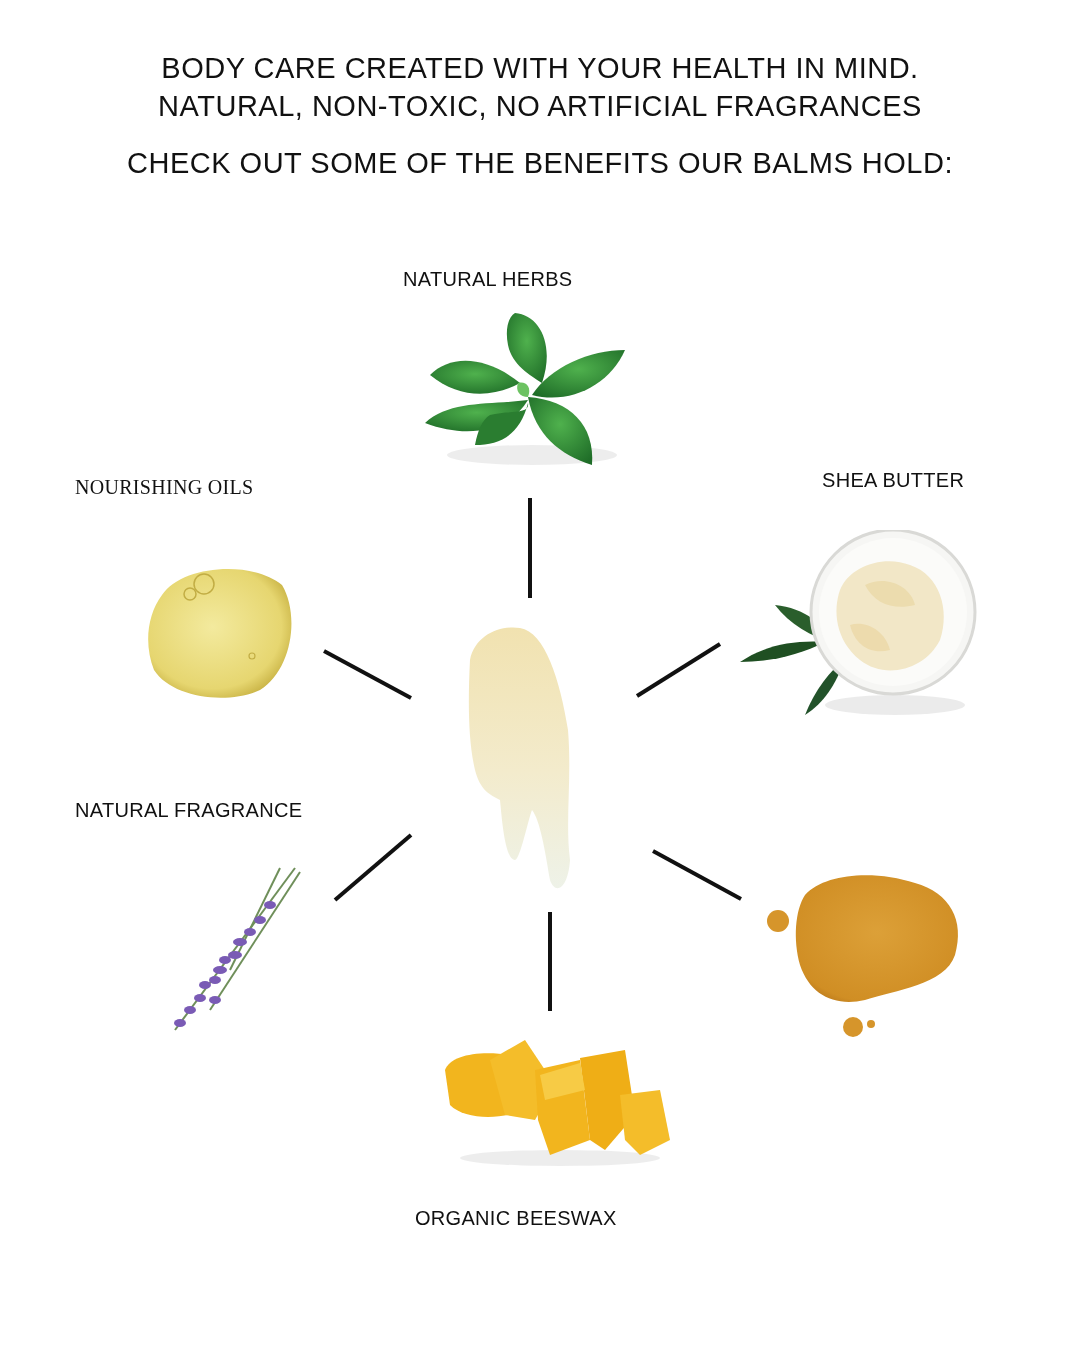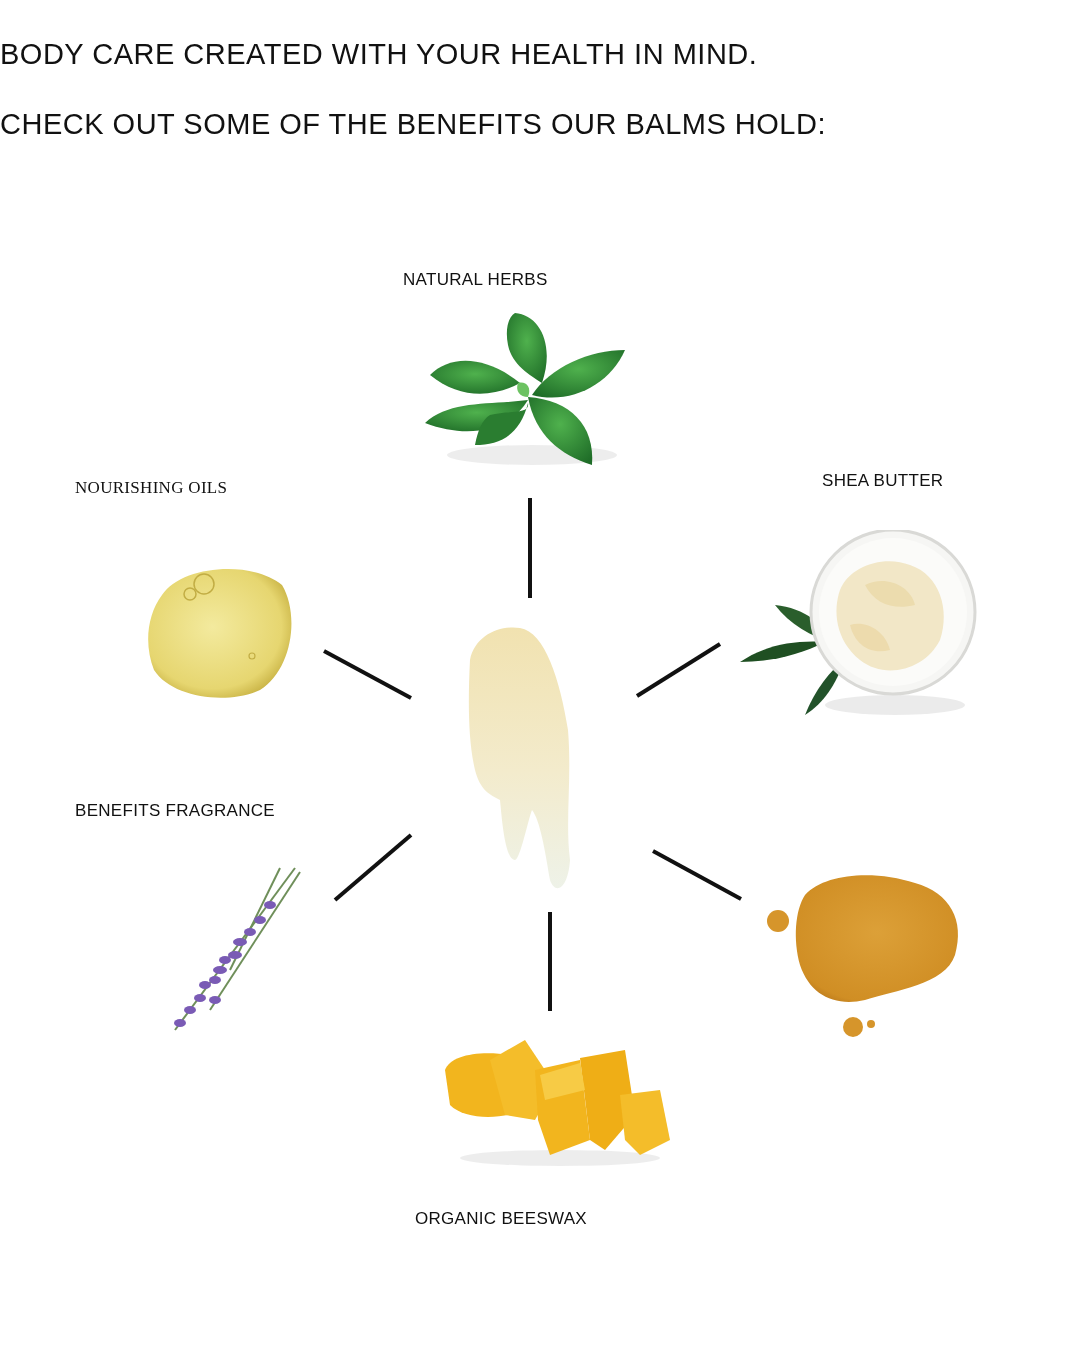--- a/index.html
+++ b/index.html
@@ -1,37 +1,38 @@
 <!DOCTYPE html>
 <html><head>
 <meta charset="utf-8">
 <style>
   * { box-sizing: border-box; margin: 0; padding: 0; }
   html, body { width: 1080px; height: 1350px; background: #ffffff; overflow: hidden; }
   body { position: relative; font-family: "Liberation Sans", "DejaVu Sans", sans-serif; color: #111111; }
-  .header { position: absolute; left: 0; top: 35px; width: 1080px; }
+  .header { position: absolute; left: 0; top: 49px; width: 1080px; text-align: center; }
   .header .line { font-size: 29px; line-height: 38px; letter-spacing: 0.5px; font-weight: 400; }
-  .header .sub { margin-top: 32px; }
-  .label { position: absolute; font-size: 17px; letter-spacing: 0.3px; line-height: 35px; white-space: nowrap; }
+  .header .sub { margin-top: 19px; }
+  .label { position: absolute; font-size: 20px; letter-spacing: 0.3px; line-height: 35px; white-space: nowrap; }
   .label.center { text-align: center; }
   .art { position: absolute; }
   svg.connectors { position: absolute; left: 0; top: 0; }
 </style>
 </head>
 <body>
 
 <div class="header">
   <div class="line">BODY CARE CREATED WITH YOUR HEALTH IN MIND.</div>
+  <div class="line">NATURAL, NON-TOXIC, NO ARTIFICIAL FRAGRANCES</div>
   <div class="line sub">CHECK OUT SOME OF THE BENEFITS OUR BALMS HOLD:</div>
 </div>
 
 <div class="label" style="left:403px; top:262px;">NATURAL HERBS</div>
 <div class="label" style="left:75px; top:470px;font-family:Liberation Serif, serif;">NOURISHING OILS</div>
 <div class="label" style="left:792px; top:463px;margin-left:30px;">SHEA BUTTER</div>
-<div class="label" style="left:75px; top:793px;">BENEFITS FRAGRANCE</div>
+<div class="label" style="left:75px; top:793px;">NATURAL FRAGRANCE</div>
 <div class="label center" style="left:718px; top:765px; width:300px;">
 </div>
 <div class="label" style="left:415px; top:1201px;">ORGANIC BEESWAX</div>
 
 <svg class="connectors" width="1080" height="1350">
   <g stroke="#111111" stroke-width="4" stroke-linecap="butt">
     <line x1="530" y1="498" x2="530" y2="598"></line>
     <line x1="324" y1="651" x2="411" y2="698"></line>
     <line x1="637" y1="696" x2="720" y2="644"></line>
     <line x1="335" y1="900" x2="411" y2="835"></line>

